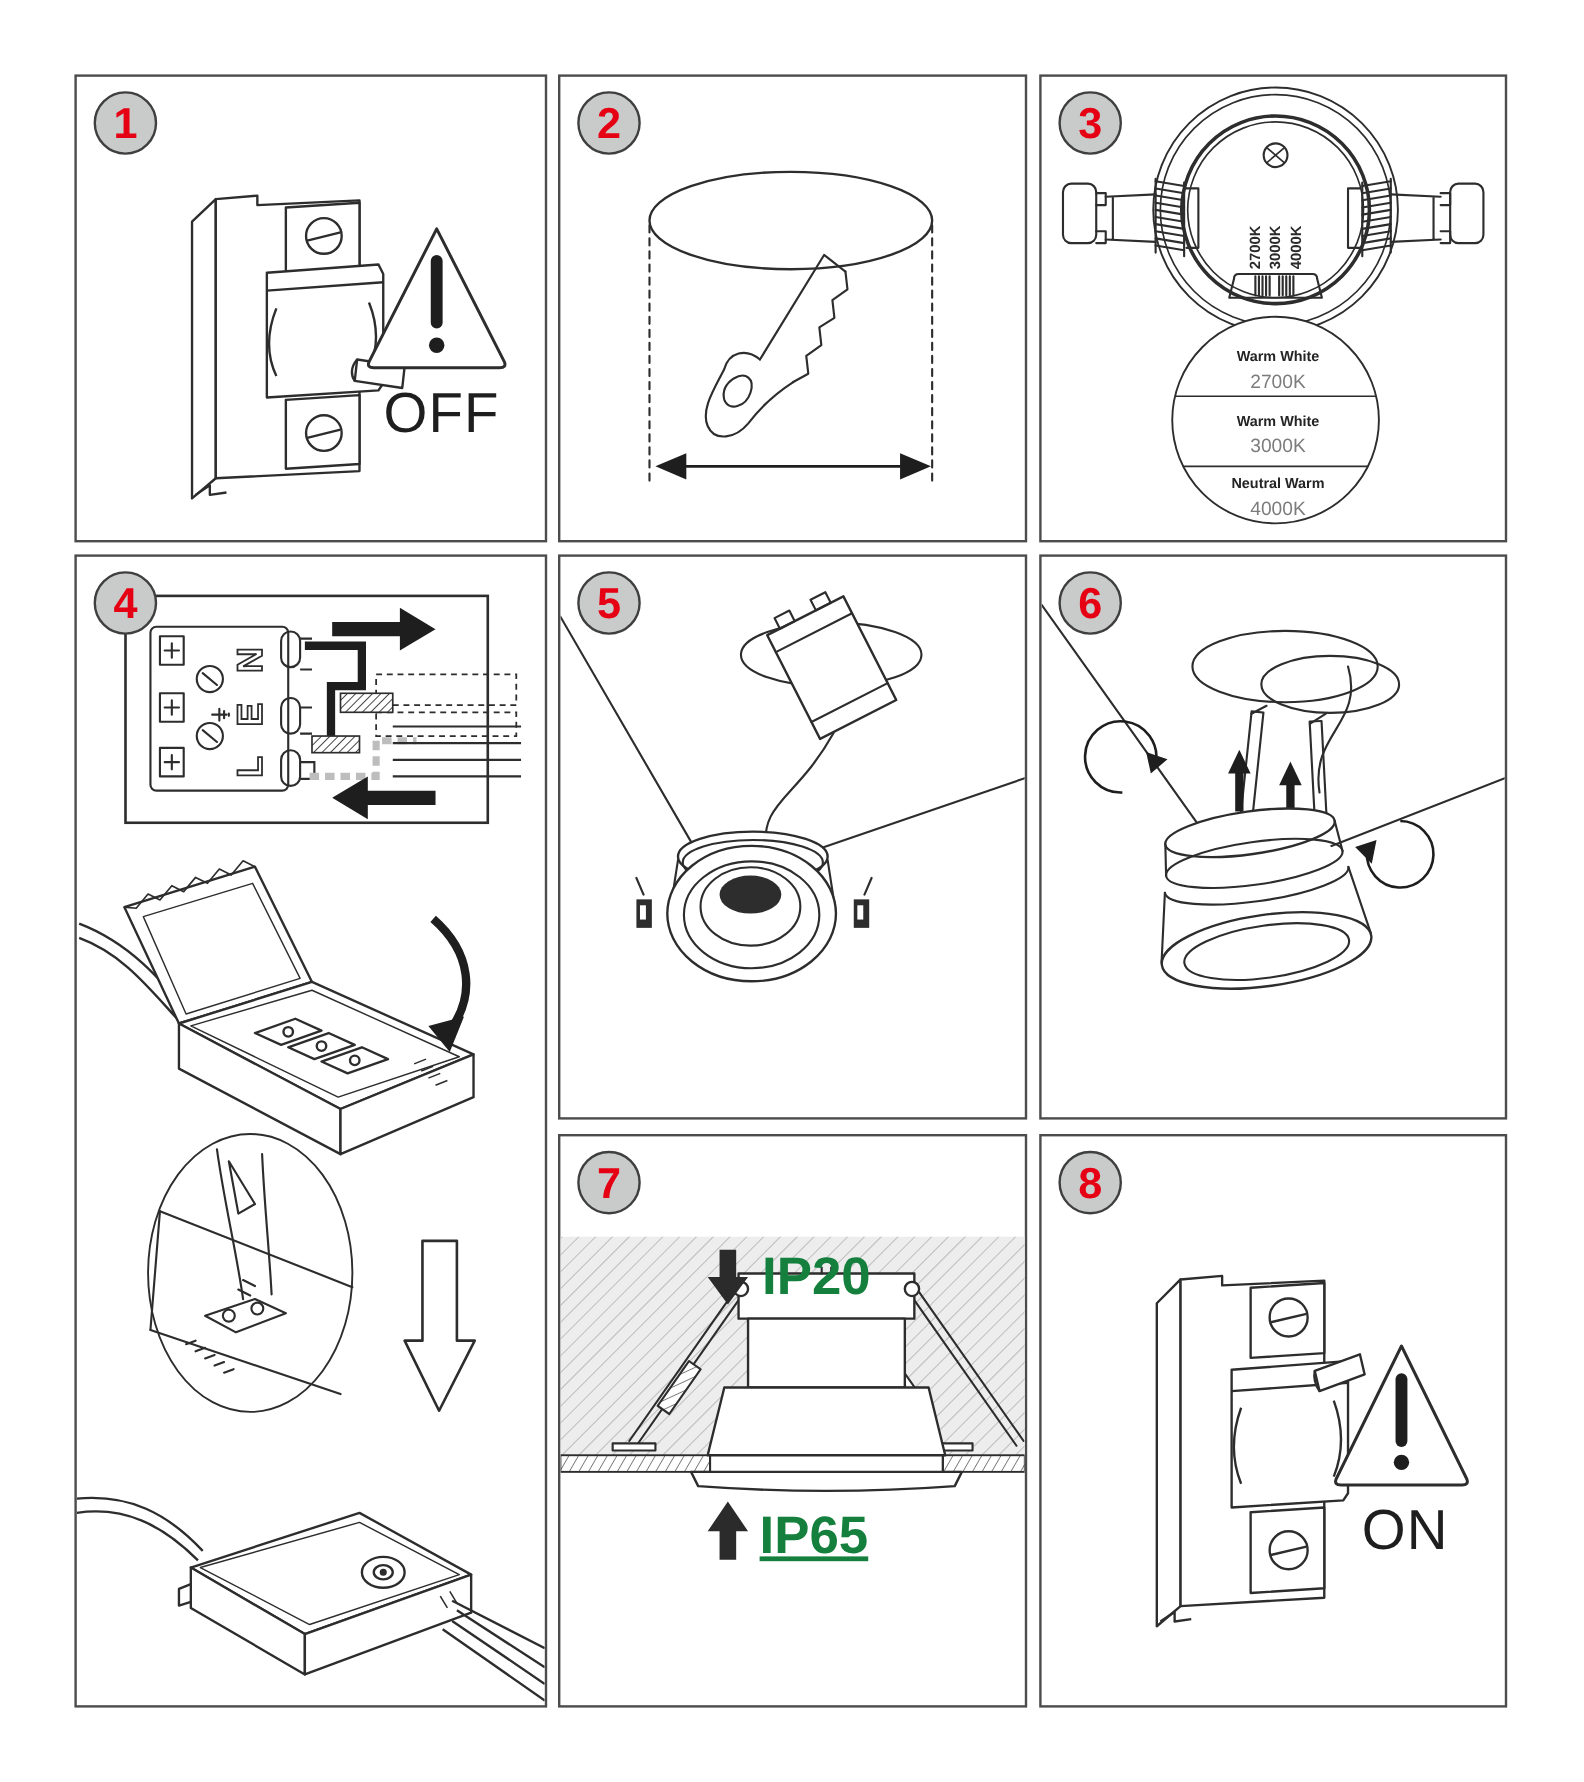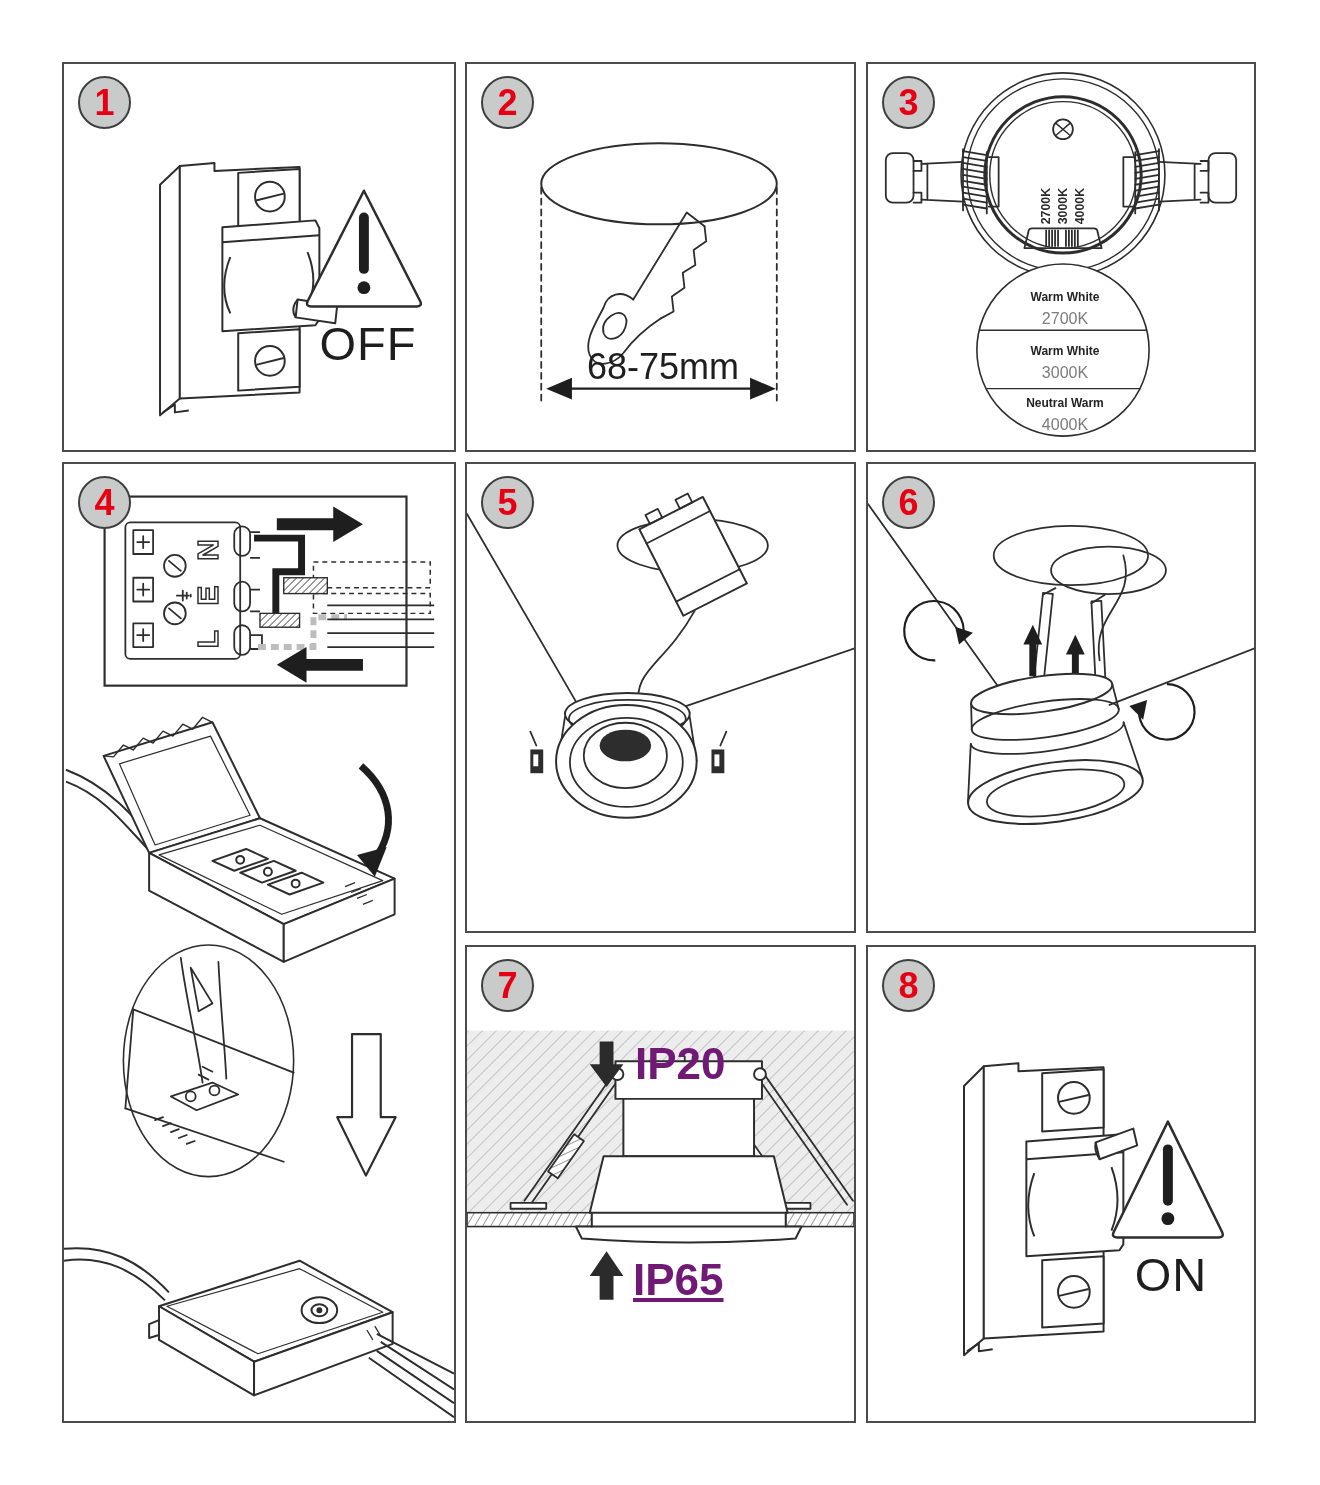--- a/index.html
+++ b/index.html
@@ -7,21 +7,21 @@
         font-family:"Liberation Sans", sans-serif;color:#222;}
   .panel{position:absolute;border:2px solid #4c4c4c;background:#fff;box-sizing:border-box;overflow:hidden;}
   .art{position:absolute;left:0;top:0;width:100%;height:100%;}
   .badge{position:absolute;left:14px;top:12px;width:53px;height:53px;border-radius:50%;
          background:#c9caca;border:2.5px solid #3f3f3f;box-sizing:border-box;
          display:flex;align-items:center;justify-content:center;
          font-size:36px;font-weight:bold;color:#e60013;z-index:5;}
   .txt{position:absolute;z-index:4;color:#1e1e1e;white-space:nowrap;}
   .big-label{font-size:47px;letter-spacing:1px;}
   .dim-label{font-size:36px;}
-  .ip-label{font-size:44px;font-weight:bold;color:#701a75;}
+  .ip-label{font-size:44px;font-weight:bold;color:#15803d;}
   .legend-name{font-size:12px;font-weight:bold;color:#242424;text-align:center;}
   .legend-temp{font-size:16px;color:#7c7c7c;text-align:center;}
   svg{display:block;}
   .ln{stroke:#2d2d2d;fill:none;stroke-width:1.8;stroke-linejoin:round;stroke-linecap:round;}
   .shape{stroke:#2d2d2d;fill:#fff;stroke-width:2;stroke-linejoin:round;}
 </style>
 </head>
 <body>
 
 <div class="page">
@@ -72,21 +72,20 @@
         <path d="M240,164 L241.7,179 L229,188 L230.7,203 L218,211 L219.7,226 L207,235 L208.7,250 L196,257"></path>
         <path d="M168,238 C156,228 142,232 138,246 C130,262 118,280 124,294 C130,308 148,304 158,292 C164,284 176,270 196,257"></path>
         <path d="M146,254 C156,248 164,254 160,266 C156,278 142,282 138,272 C136,264 140,258 146,254 Z"></path>
       </g>
       <g>
         <path d="M96,328 L296,328" stroke="#1e1e1e" stroke-width="2.5"></path>
         <polygon points="80,328 106,317 106,339" fill="#1e1e1e"></polygon>
         <polygon points="312,328 286,317 286,339" fill="#1e1e1e"></polygon>
       </g>
     </svg>
-    <div class="txt dim-label" style="left:96px;top:282px;width:200px;text-align:center;">68-75mm</div>
   </section>
 
   <section class="panel" style="left:866px;top:62px;width:390px;height:390px;">
     <div class="badge">
         <span>3</span>
       </div>
     <svg class="art" viewBox="0 0 390 390">
       <g class="ln">
         <circle cx="197" cy="112" r="103" stroke-width="1.6"></circle>
         <circle cx="197" cy="112" r="97" stroke-width="1.4"></circle>

